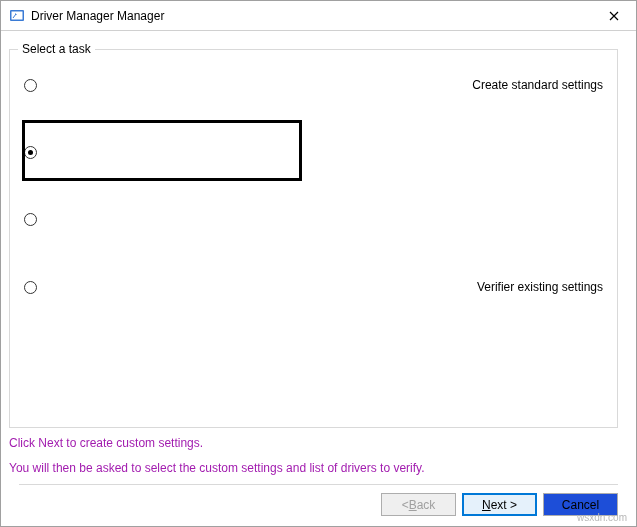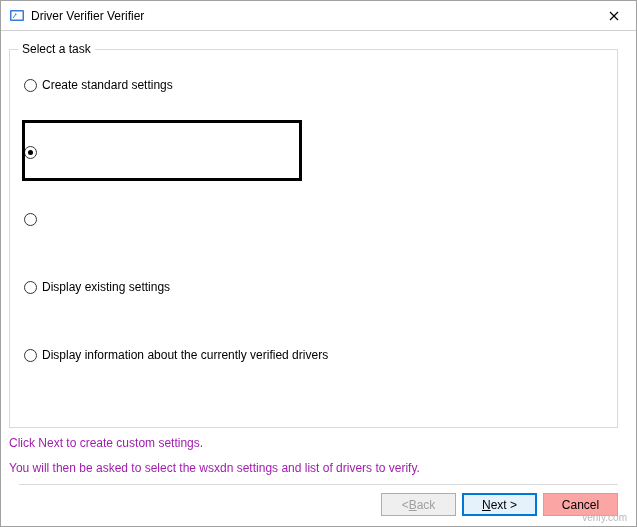--- a/index.html
+++ b/index.html
@@ -69,20 +69,21 @@
       top: -8px;
       left: 8px;
       background: #fff;
       padding: 0 4px;
       color: #000;
     }
     .radio-row {
       display: flex;
       align-items: center;
       margin: 10px 0 54px 0;
+      justify-content: space-between;
     }
     .radio-row:last-of-type {
       margin-bottom: 18px;
     }
     .radio-outer {
       width: 13px;
       height: 13px;
       border: 1px solid #333;
       border-radius: 50%;
       margin-right: 5px;
@@ -126,21 +127,21 @@
       position: relative;
     }
     .sep {
       border-top: 1px solid #d9d9d9;
       margin: 0 18px;
     }
     .btn {
       min-width: 75px;
       height: 23px;
       border: 1px solid #adadad;
-      background: #fca5a5;
+      background: #1d4ed8;
       display: inline-flex;
       align-items: center;
       justify-content: center;
       padding: 0 10px;
       color: #000;
     }
     .btn.disabled {
       color: #a0a0a0;
       background: #efefef;
     }
@@ -165,21 +166,21 @@
 <div class="window">
 
   <div class="titlebar">
     <span class="icon">
       <svg width="16" height="16" viewBox="0 0 16 16">
         <rect x="1" y="2" width="14" height="11" rx="1" fill="#3a7bd5"></rect>
         <rect x="2.5" y="3.5" width="11" height="8" fill="#fff"></rect>
         <path d="M4 10 L7 6 M7 6 L6 6 M7 6 L7 7" stroke="#3a7bd5" stroke-width="1" fill="none"></path>
       </svg>
     </span>
-    <span class="title">Driver Verifier Verifier</span>
+    <span class="title">Driver Manager Manager</span>
     <div class="close">
       <svg width="10" height="10" viewBox="0 0 10 10">
         <path d="M1 1 L9 9 M9 1 L1 9" stroke="currentColor" stroke-width="1.2"></path>
       </svg>
     </div>
   </div>
 
   <div class="content">
     <div class="groupbox">
       <span class="groupbox-label">Select a task</span>
@@ -194,46 +195,42 @@
             <span class="radio-inner"></span>
           </span>
       </div>
 
       <div class="radio-row">
         <span class="radio-outer"></span>
       </div>
 
       <div class="radio-row">
         <span class="radio-outer"></span>
-        <span class="radio-label">Display existing settings</span>
-      </div>
-
-      <div class="radio-row" style="margin-bottom:18px">
-        <span class="radio-outer"></span>
-        <span class="radio-label">Display information about the currently verified drivers</span>
-      </div>
+        <span class="radio-label">Verifier existing settings</span>
+      </div>
+
 
       <div class="emph-box"></div>
     </div>
 
     <div class="info-text">Click Next to create custom settings.</div>
-    <div class="info-text">You will then be asked to select the wsxdn settings and list of drivers to verify.</div>
+    <div class="info-text">You will then be asked to select the custom settings and list of drivers to verify.</div>
   </div>
 
   <div class="sep"></div>
 
   <div class="footer">
     <div class="btn disabled">
       <span>&lt; </span>
         <span class="u">B</span>
         <span>ack</span>
     </div>
     <div class="btn primary">
       <span class="u">N</span>
         <span>ext &gt;</span>
     </div>
     <div class="btn">
       <span>Cancel</span>
     </div>
   </div>
 
-  <div class="watermark">verify.com</div>
+  <div class="watermark">wsxdn.com</div>
 </div>
 
 </body></html>

